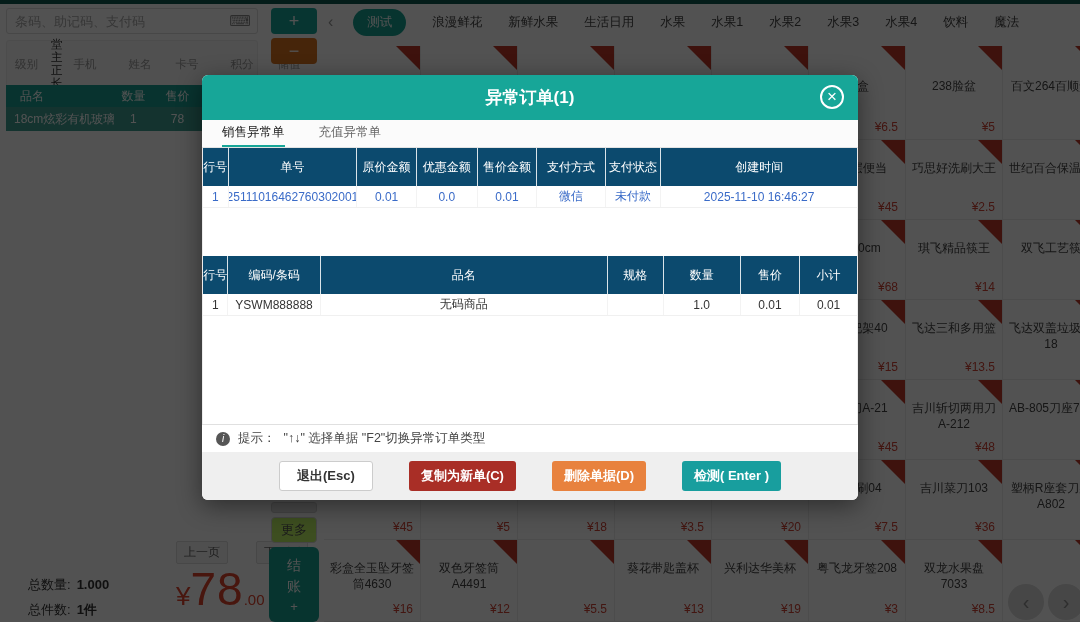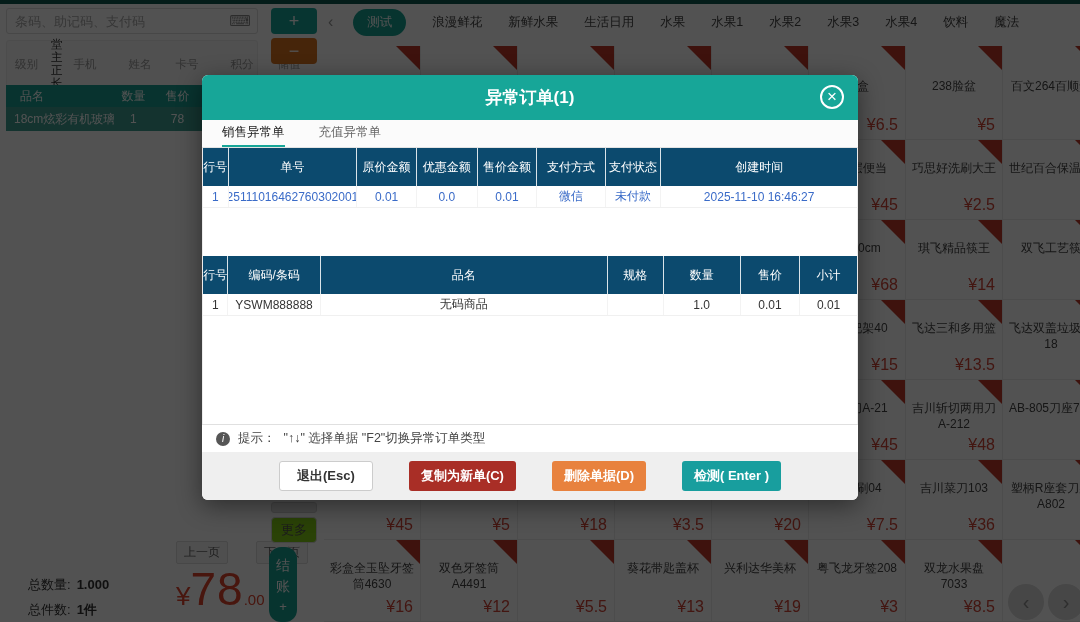--- a/index.html
+++ b/index.html
@@ -38,36 +38,36 @@
 
   .amount{position:absolute;left:176px;top:562px;color:#e0442e;white-space:nowrap;}
   .amount .cur{font-size:26px;}
   .amount .amt{font-size:46px;letter-spacing:1px;}
   .amount .dec{font-size:15px;}
 
   
   .plus-btn{position:absolute;left:271px;top:8px;width:46px;height:26px;background:#17a698;border:none;border-radius:4px;color:#fff;font-size:18px;line-height:22px;cursor:pointer;}
   .minus-btn{position:absolute;left:271px;top:38px;width:46px;height:26px;background:#d9731f;border:none;border-radius:4px;color:#fff;font-size:18px;line-height:22px;cursor:pointer;}
   .partial-btn{position:absolute;left:271px;top:502px;width:46px;height:11px;background:#e3e3e3;border:1px solid #d0d0d0;border-radius:3px;cursor:pointer;}
-  .more-btn{position:absolute;left:271px;top:517px;width:46px;height:26px;background:#84cc16;border:1px solid #d6d6d6;border-radius:4px;color:#555;font-size:13px;cursor:pointer;}
-  .checkout-btn{position:absolute;left:269px;top:547px;width:28px;height:75px;background:#17a294;border-radius:12px;color:#fff;display:flex;flex-direction:column;align-items:center;justify-content:center;cursor:pointer;}
+  .more-btn{position:absolute;left:271px;top:517px;width:46px;height:26px;background:#bef264;border:1px solid #d6d6d6;border-radius:4px;color:#555;font-size:13px;cursor:pointer;}
+  .checkout-btn{position:absolute;left:269px;top:547px;width:50px;height:75px;background:#17a294;border-radius:6px;color:#fff;display:flex;flex-direction:column;align-items:center;justify-content:center;cursor:pointer;}
   .co-label{width:16px;font-size:14px;line-height:1.45;word-break:break-all;text-align:center;}
   .co-plus{font-size:13px;margin-top:3px;}
 
   
   .cat-bar{position:absolute;left:328px;top:8px;width:752px;height:28px;display:flex;align-items:center;gap:26px;font-size:12.5px;color:#444;}
   .cat-arrow{color:#999;font-size:16px;cursor:pointer;margin-right:-6px;}
   .cat-item{cursor:pointer;white-space:nowrap;}
   .cat-active{background:#17a294;color:#fff;padding:5px 14px;border-radius:14px;}
 
   
   .gcell{position:absolute;background:#fff;border-right:1px solid #ebebeb;border-bottom:1px solid #ebebeb;cursor:pointer;overflow:hidden;}
   .gname{margin-top:20px;padding:0 5px;text-align:center;font-size:12px;color:#444;line-height:1.35;}
   .gcell.tall .gname{margin-top:32px;}
-  .gprice{position:absolute;right:7px;bottom:5px;font-size:16px;color:#cf4436;}
+  .gprice{position:absolute;right:7px;bottom:5px;font-size:12px;color:#cf4436;}
   .ribbon{position:absolute;top:0;right:0;width:0;height:0;border-top:24px solid #c0392b;border-left:24px solid transparent;}
   .gp{position:absolute;top:584px;width:36px;height:36px;border-radius:50%;background:#dcdcdc;color:#8f8f8f;font-size:20px;display:flex;align-items:center;justify-content:center;cursor:pointer;}
   .gp1{left:1008px;} .gp2{left:1048px;}
 
   
   .overlay{position:absolute;inset:0;background:rgba(0,0,0,0.68);z-index:10;}
   .modal{position:absolute;left:202px;top:75px;width:656px;height:425px;background:#fff;border-radius:6px;z-index:20;box-shadow:0 6px 24px rgba(0,0,0,.45);display:flex;flex-direction:column;overflow:hidden;}
   .m-head{height:45px;background:#17a698;display:flex;align-items:center;justify-content:center;position:relative;flex:none;}
   .m-title{color:#fff;font-size:17px;font-weight:bold;}
   .m-close{position:absolute;right:14px;top:10px;width:24px;height:24px;border:2px solid #fff;border-radius:50%;color:#fff;font-size:17px;line-height:20px;text-align:center;cursor:pointer;}

